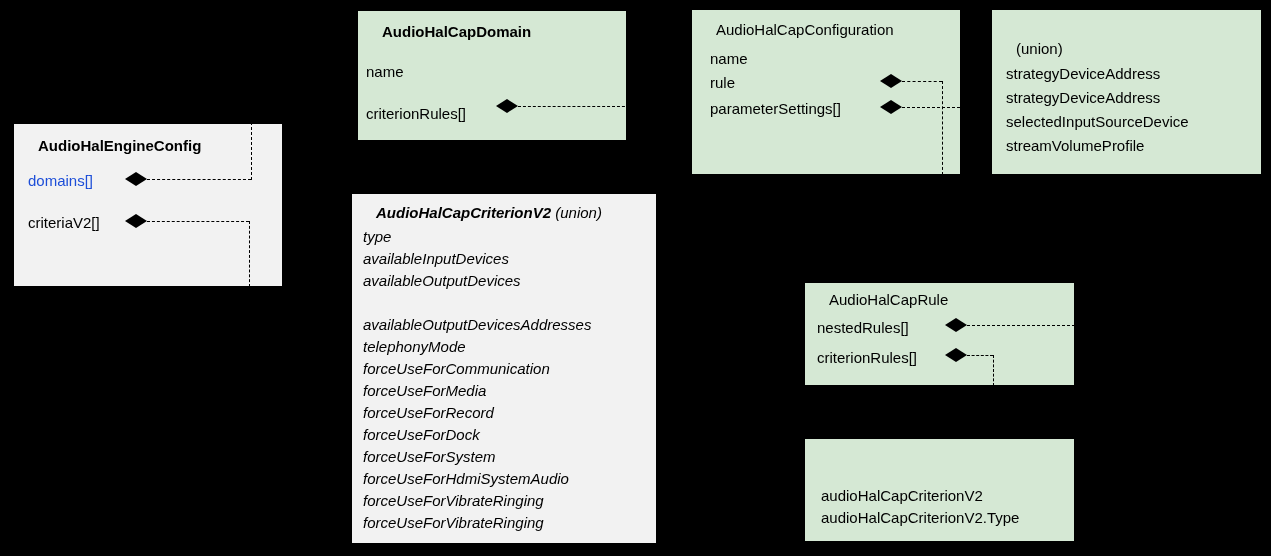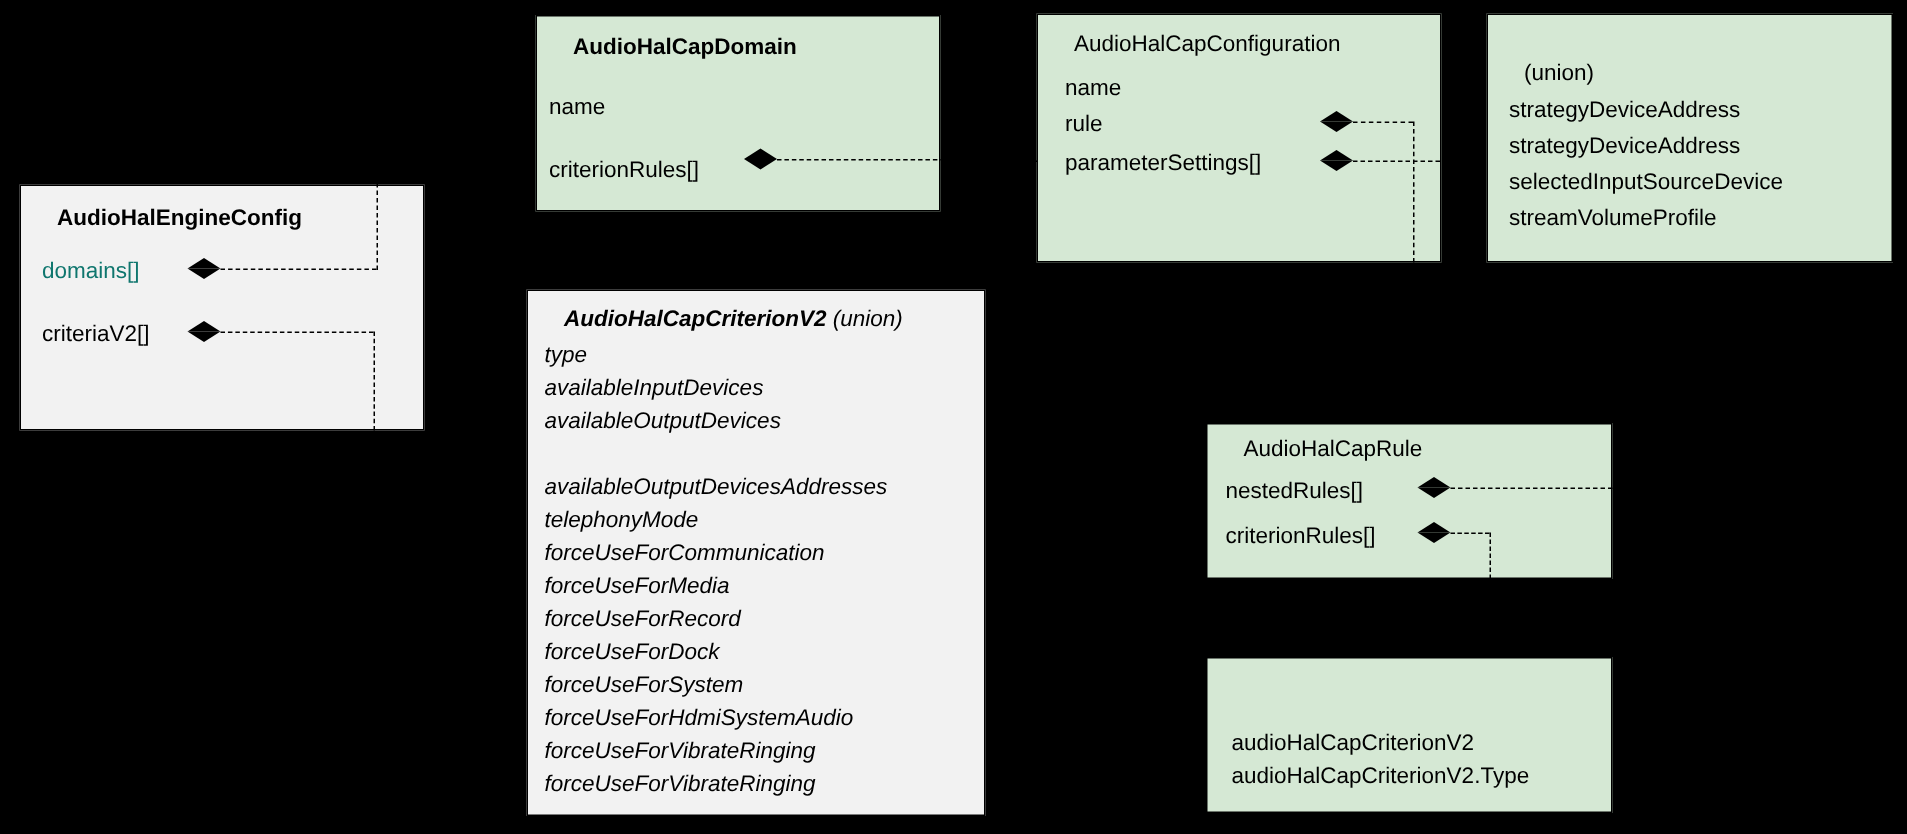--- a/index.html
+++ b/index.html
@@ -36,21 +36,21 @@
   }
   .box-title.bold { font-weight: bold; }
   .box-title .suffix { font-weight: normal; }
 
   .attr {
     font-size: 15px;
     color: #000000;
     white-space: nowrap;
     line-height: 1.15;
   }
-  .attr.green-text { color: #0f766e; }
+  .attr.green-text { color: #1d4ed8; }
 
   
   .row {
     position: absolute;
     white-space: nowrap;
     font-size: 15px;
     color: #000;
   }
 
   

